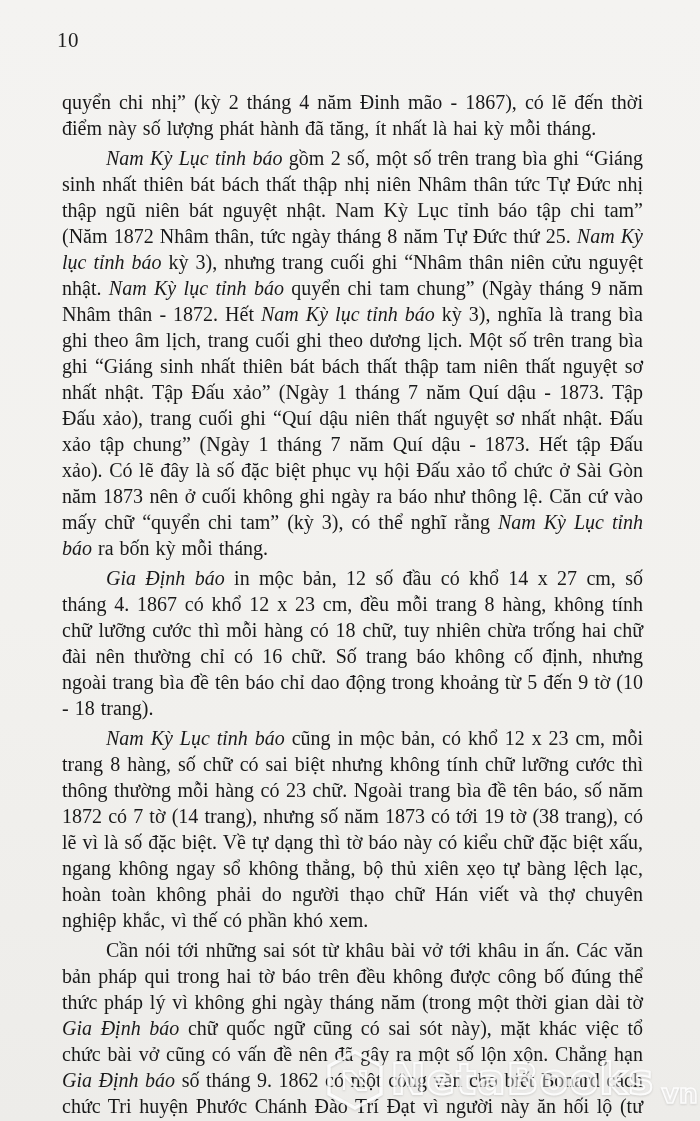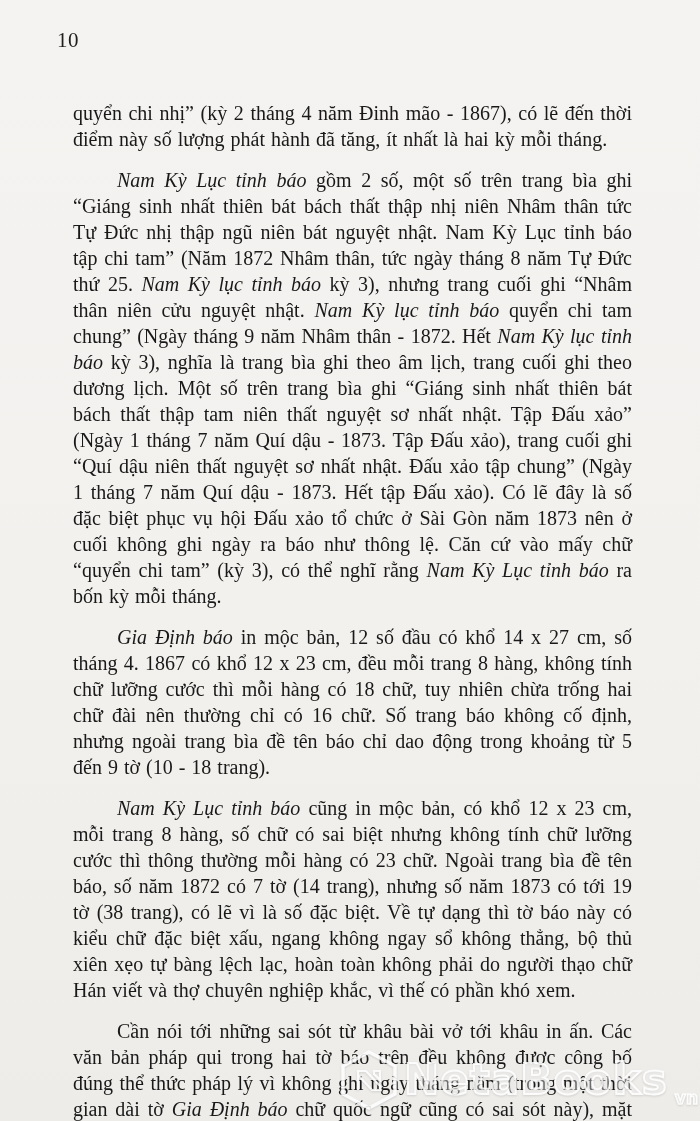--- a/index.html
+++ b/index.html
@@ -25,21 +25,21 @@
     position: absolute;
     left: 58px; top: 85px;
     width: 589px;
     font-size: 20px;
     line-height: 26px;
     text-align: justify;
     color: #191919;
     word-spacing: 1px;
   }
   .body-text p {
-    margin: 15px;
+    margin: 4px;
     padding: 0;
     text-indent: 44px;
   }
   .body-text p.no-indent { text-indent: 0; }
   .body-text em { }
   .watermark {
     position: absolute;
     right: 2px; top: 1050px;
     display: flex;
     align-items: center;
@@ -54,21 +54,21 @@
     font-size: 42px;
     letter-spacing: 1px;
     color: rgba(255,255,255,0.38);
     -webkit-text-stroke: 2px rgba(255,255,255,0.95);
     white-space: nowrap;
     line-height: 1;
   }
   .wm-tld {
     font-family: "DejaVu Sans", sans-serif;
     font-weight: bold;
-    font-size: 17px;
+    font-size: 27px;
     color: rgba(255,255,255,0.38);
     -webkit-text-stroke: 1.6px rgba(255,255,255,0.95);
     line-height: 1;
     align-self: flex-end;
     padding-bottom: 3px;
   }
 </style>
 </head>
 <body>
 

